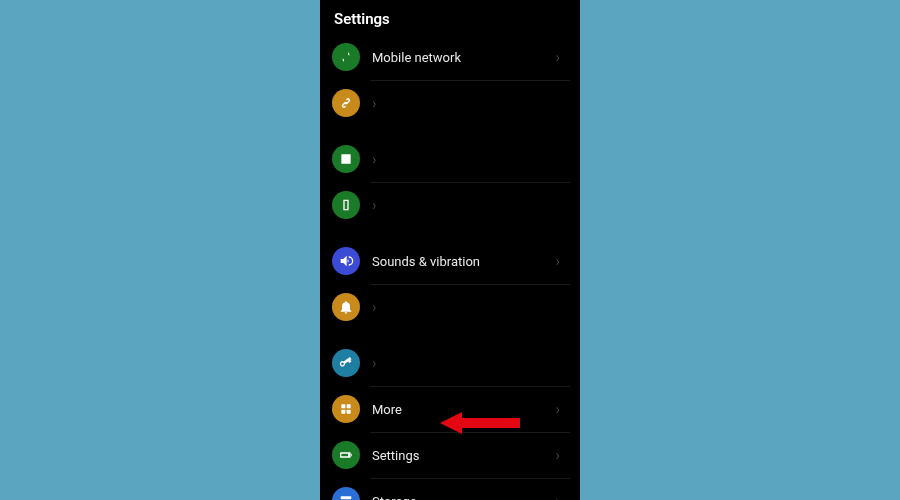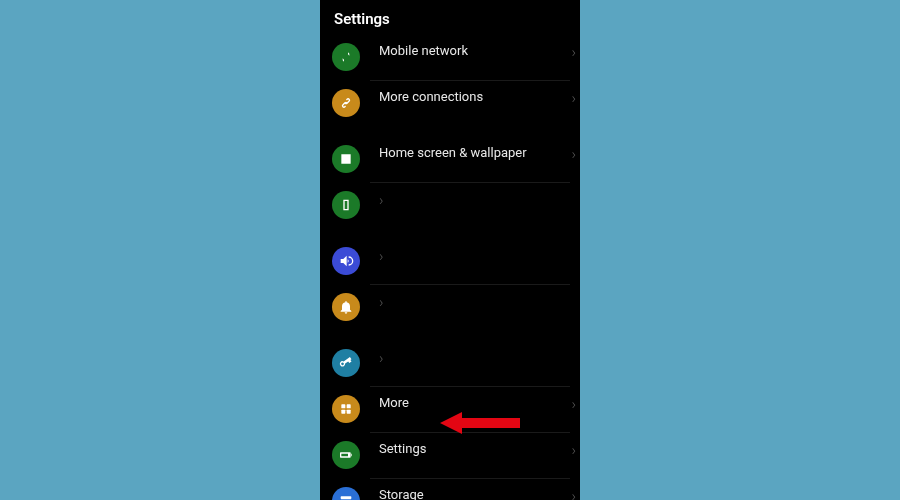--- a/index.html
+++ b/index.html
@@ -24,23 +24,23 @@
       color: #fff;
       font-size: 15px;
       font-weight: 600;
       padding: 10px 14px 6px 14px;
     }
     .group {
       margin-bottom: 10px;
     }
     .row {
       display: flex;
-      padding: 9px 4px 9px 12px;
+      align-items: center;
+      padding: 9px 20px 9px 12px;
       position: relative;
-      gap: 7px;
     }
     .row + .row::before {
       content: "";
       position: absolute;
       left: 50px; right: 10px; top: 0;
       height: 1px;
       background: #1a1a1a;
     }
     .icon-wrap {
       width: 28px;
@@ -87,52 +87,51 @@
       </div>
       <div class="label">Mobile network</div>
       <div class="chevron">›</div>
     </div>
     <div class="row">
       <div class="icon-wrap" style="background:#c88a1b">
         <svg class="ic" viewBox="0 0 24 24">
             <path d="M10 13a3 3 0 0 0 4.24 0l3-3a3 3 0 1 0-4.24-4.24l-1 1 1.41 1.41 1-1a1 1 0 1 1 1.41 1.41l-3 3a1 1 0 0 1-1.41 0L10 13zm4-2a3 3 0 0 0-4.24 0l-3 3a3 3 0 1 0 4.24 4.24l1-1-1.41-1.41-1 1a1 1 0 1 1-1.41-1.41l3-3a1 1 0 0 1 1.41 0L14 11z"></path>
           </svg>
       </div>
-      <div class="label">More connections</div>
       <div class="chevron">›</div>
     </div>
   </div>
 
   <div class="group">
     <div class="row">
       <div class="icon-wrap" style="background:#1b7a28">
         <svg class="ic" viewBox="0 0 24 24">
             <path d="M5 5h14v14H5V5zm2 10l3-4 2 3 3-5 2 6H7z"></path>
           </svg>
       </div>
-      <div class="label">Home screen &amp; wallpaper</div>
       <div class="chevron">›</div>
     </div>
     <div class="row">
       <div class="icon-wrap" style="background:#1b7a28">
         <svg class="ic" viewBox="0 0 24 24">
             <path d="M8 4h8v16H8V4zm2 2v12h4V6h-4z"></path>
           </svg>
       </div>
       <div class="chevron">›</div>
     </div>
   </div>
 
   <div class="group">
     <div class="row">
       <div class="icon-wrap" style="background:#3b4bd6">
         <svg class="ic" viewBox="0 0 24 24">
             <path d="M4 9v6h4l5 5V4L8 9H4zm12 3a3 3 0 0 0-1.5-2.6v5.2A3 3 0 0 0 16 12zm0-7v2a5 5 0 0 1 0 10v2a7 7 0 0 0 0-14z"></path>
           </svg>
       </div>
+      <div class="label">Sounds &amp; vibration</div>
       <div class="chevron">›</div>
     </div>
     <div class="row">
       <div class="icon-wrap" style="background:#c88a1b">
         <svg class="ic" viewBox="0 0 24 24">
             <path d="M12 22a2 2 0 0 0 2-2h-4a2 2 0 0 0 2 2zm6-6V11c0-3-2-5.5-5-6V4a1 1 0 1 0-2 0v1c-3 .5-5 3-5 6v5l-2 2v1h16v-1l-2-2z"></path>
           </svg>
       </div>
       <div class="chevron">›</div>
     </div>

